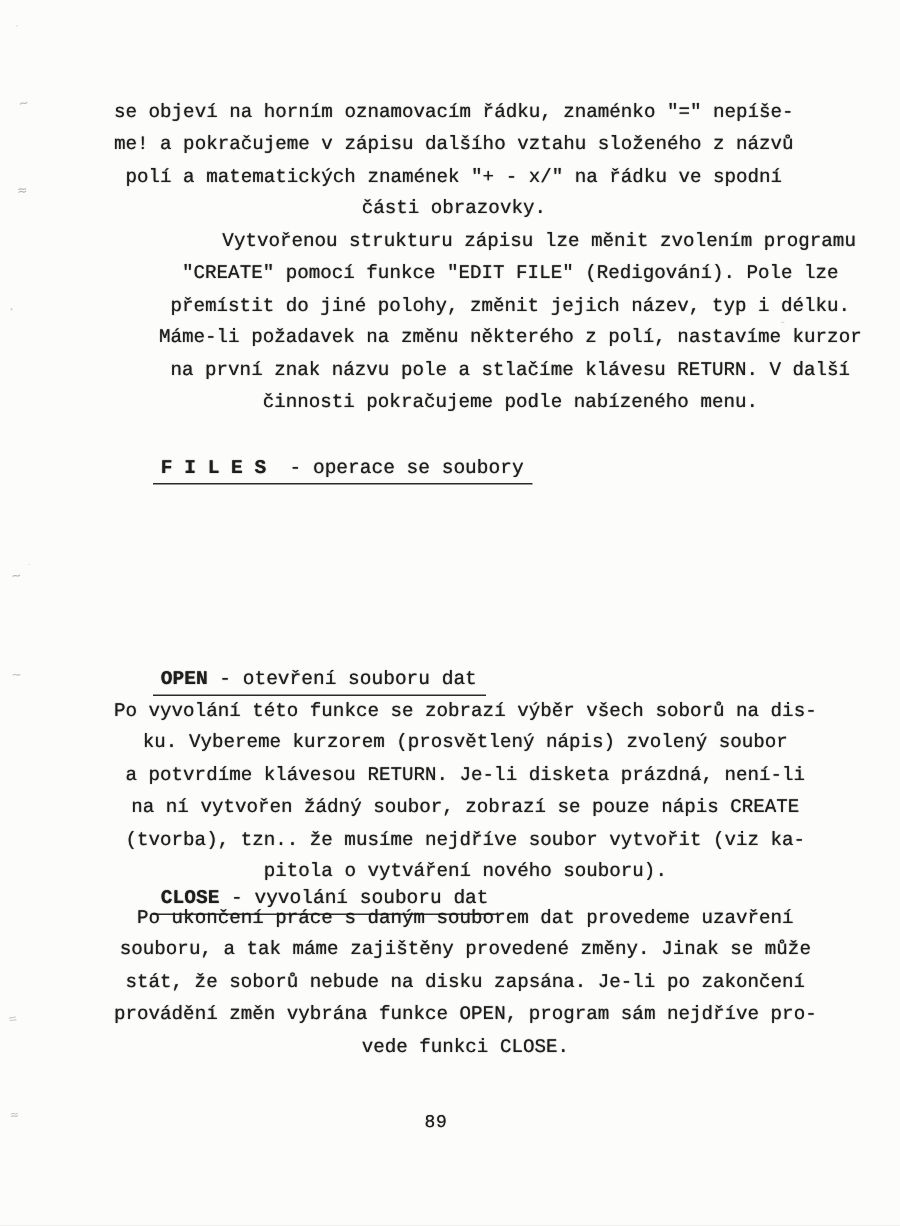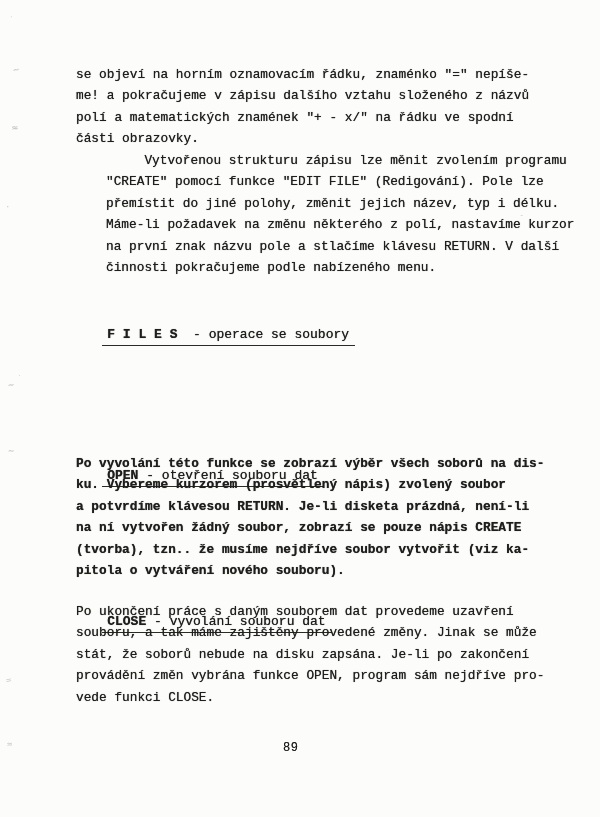--- a/index.html
+++ b/index.html
@@ -13,42 +13,42 @@
     overflow: hidden;
   }
   .para {
     position: absolute;
     left: 76px;
     font-size: 12.8px;
     line-height: 21.4px;
     white-space: pre;
     letter-spacing: 0px;
     text-shadow: 0 0 0.7px rgba(25,25,22,0.85);
+    text-align: center;
   }
   .p1 { top: 64px; }
   .p2 { top: 150px; margin-left: 30px; }
   .files-body { top: 319px; }
-  .open-body  { top: 453px; font-weight: bold; }
+  .open-body  { top: 463px; }
   .close-body { top: 601px; }
   .heading {
     position: absolute;
     left: 71px;
     font-size: 13px;
     line-height: 16px;
     white-space: pre;
     text-shadow: 0 0 0.7px rgba(25,25,22,0.9);
   }
   .sec-files { top: 288px; }
   .sec-open  { top: 429px; text-align: center; }
   .sec-close { top: 575px; }
   .heading .u {
     display: inline-block;
     border-bottom: 1.5px solid #2b2b26;
     padding: 0 6px 2px 5px;
-    margin-top: 23px;
   }
   .heading .kw { font-weight: bold; }
   .heading .rest { font-weight: normal; }
   .page-number {
     position: absolute;
     top: 741px;
     left: 283px;
     font-size: 12px;
     letter-spacing: 0.5px;
     text-shadow: 0 0 0.6px rgba(25,25,22,0.8);

